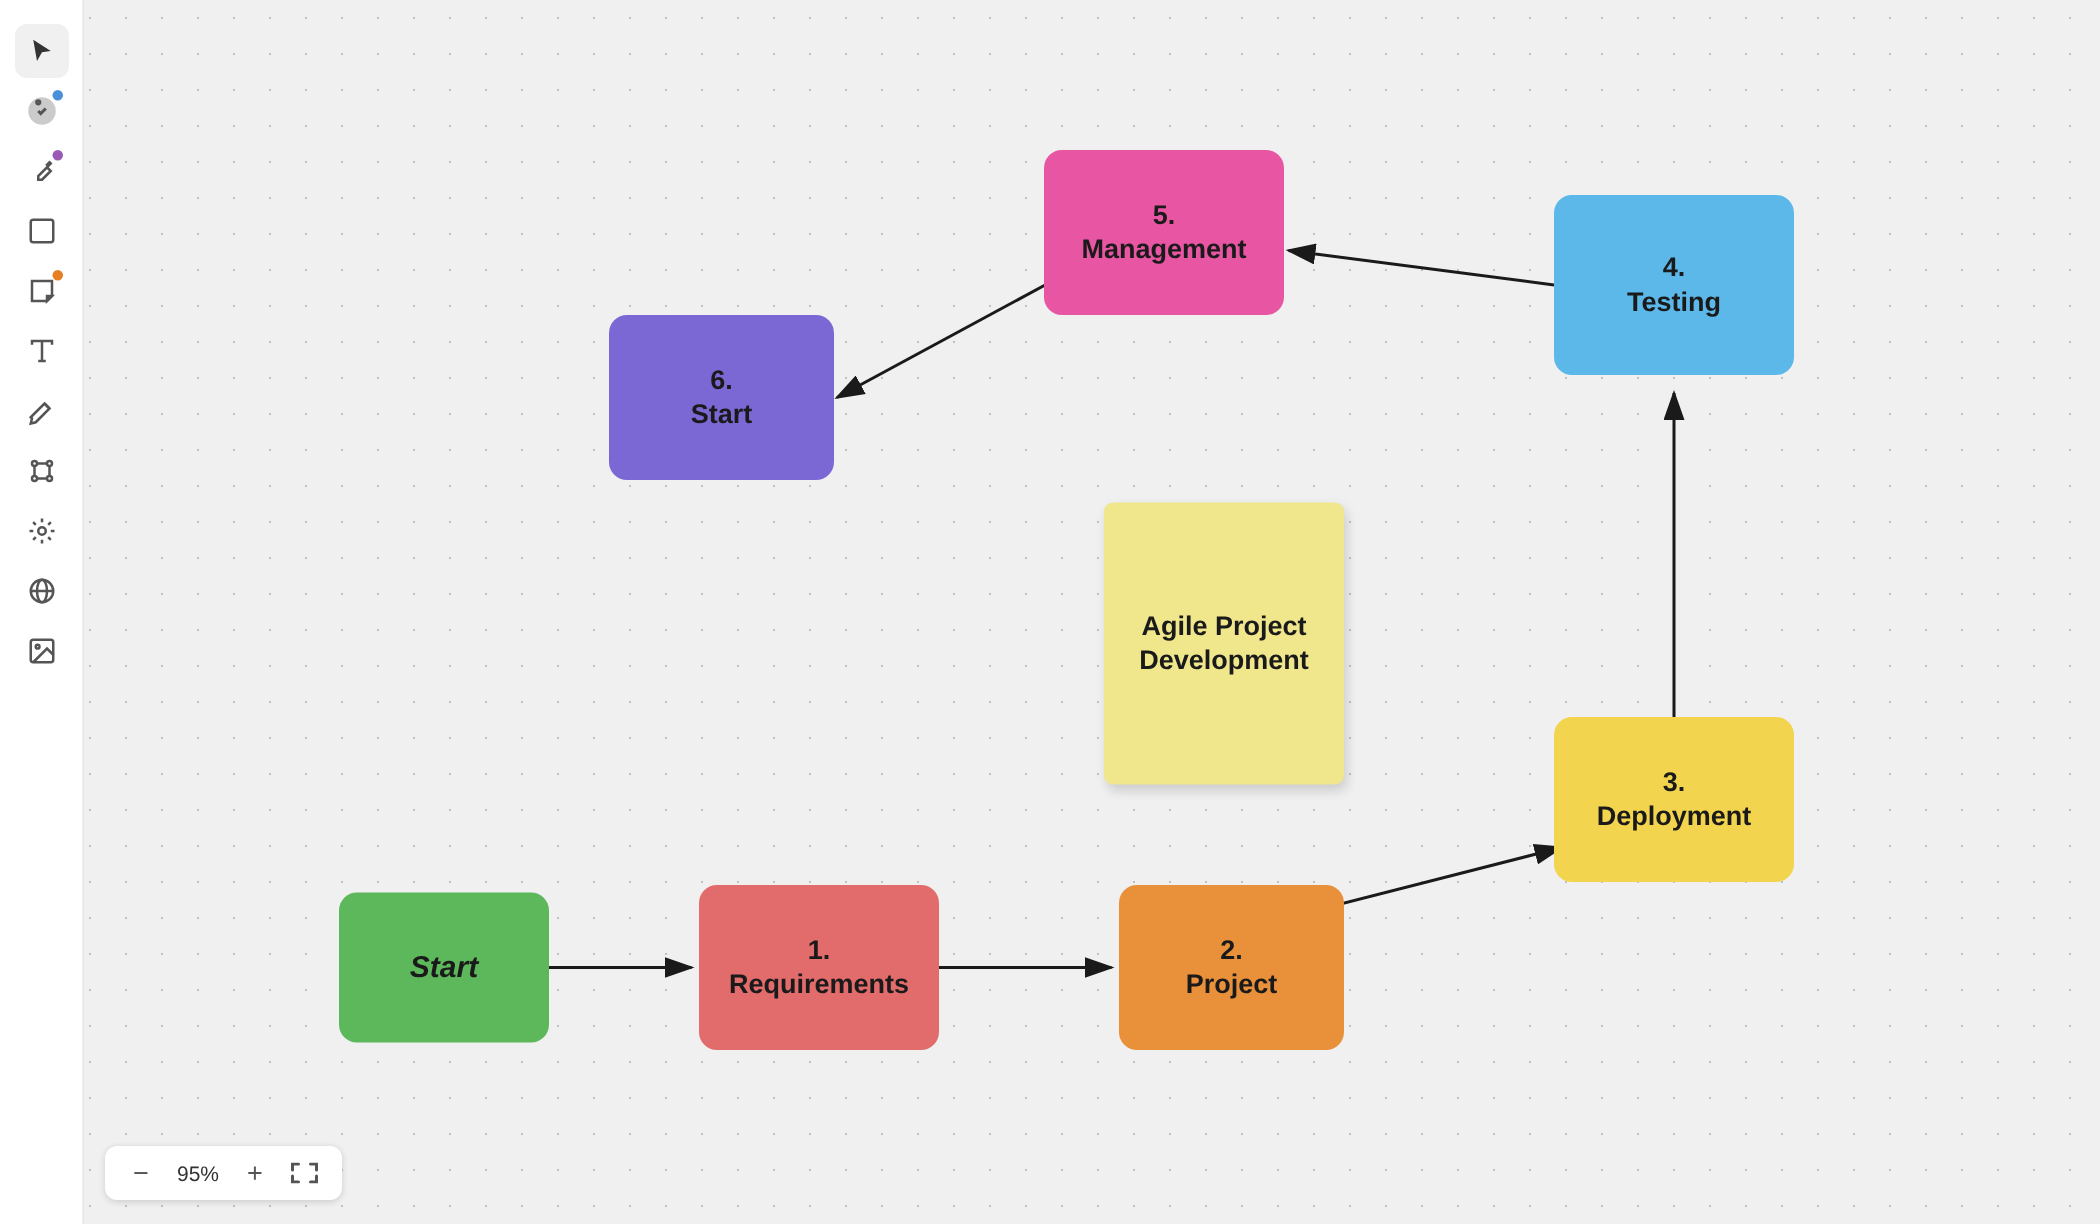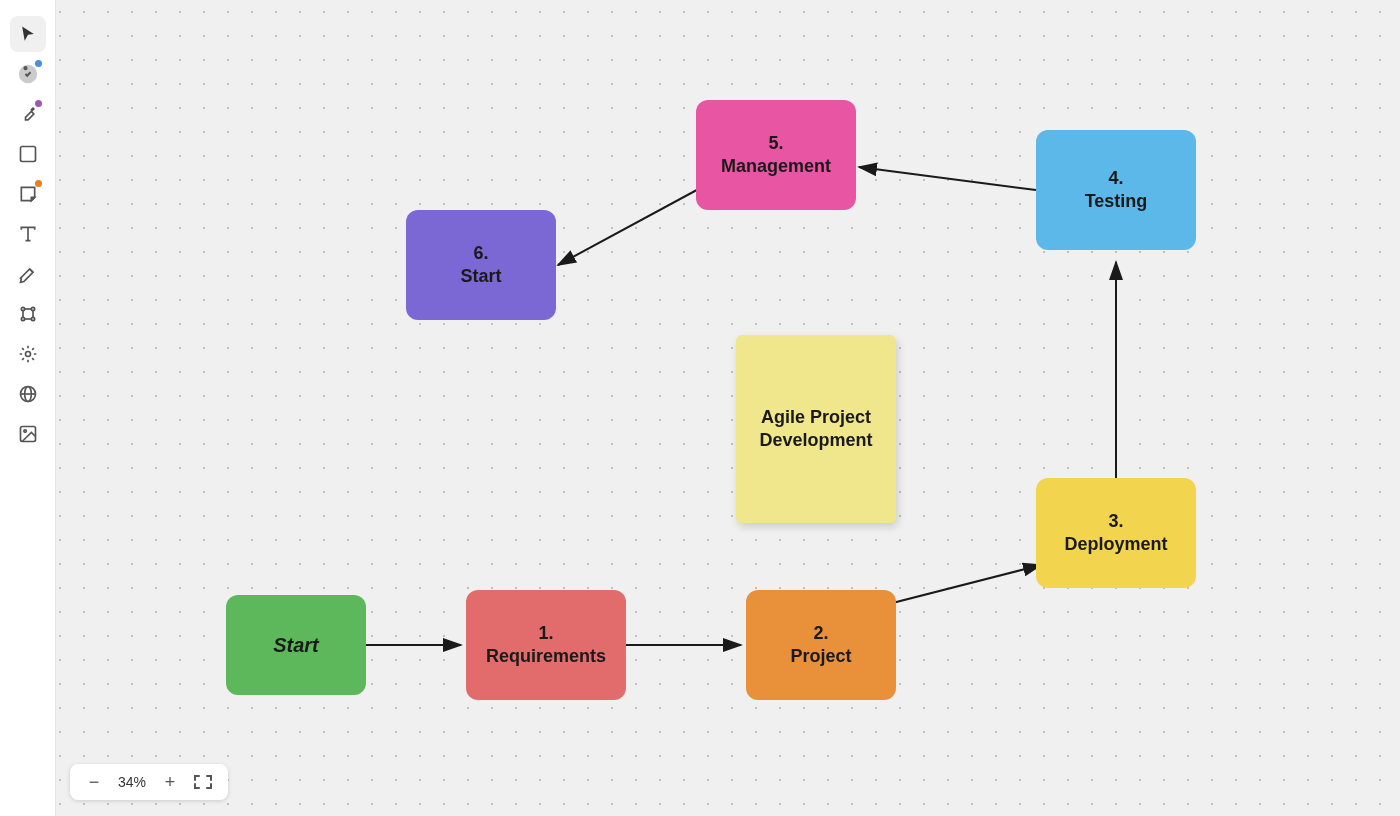--- a/index.html
+++ b/index.html
@@ -399,20 +399,20 @@
     <div>
       <div>Agile Project</div>
       <div>Development</div>
     </div>
   </div>
 
 </div>
 
 <div class="bottom-bar">
   <button class="zoom-btn">−</button>
-  <span class="zoom-level">34%</span>
+  <span class="zoom-level">95%</span>
   <button class="zoom-btn">+</button>
   <button class="fit-btn">
     <svg width="18" height="14" viewBox="0 0 18 14">
       <path d="M1 5V1h4M13 1h4v4M17 9v4h-4M5 13H1V9" stroke="#555" stroke-width="2" fill="none" stroke-linecap="round"></path>
     </svg>
   </button>
 </div>
 
 </body></html>

